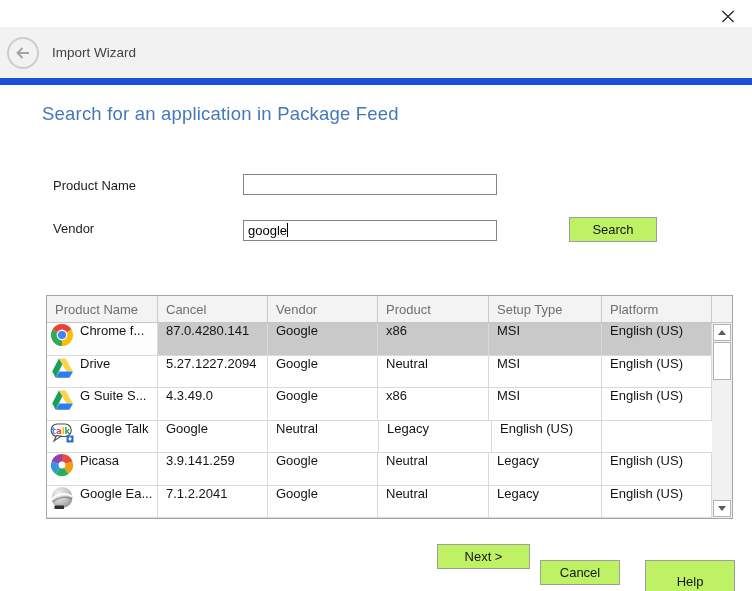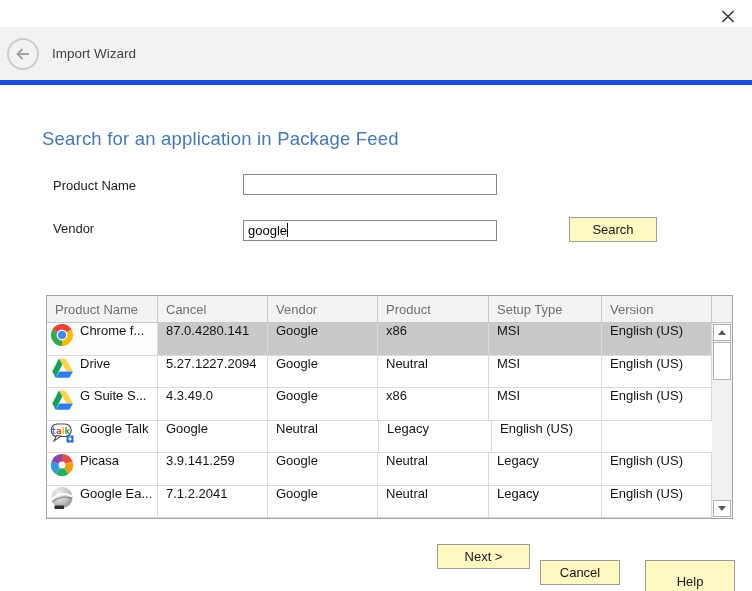--- a/index.html
+++ b/index.html
@@ -10,48 +10,48 @@
     -webkit-font-smoothing:antialiased;
   }
   
   .close-btn{
     position:absolute;top:4px;right:11px;width:26px;height:24px;
     background:transparent;border:none;display:flex;align-items:center;justify-content:center;cursor:pointer;
   }
   
   .band{
     position:absolute;top:27px;left:0;width:752px;height:58px;
-    background:#f2f2f2;border-bottom:5px solid #1d4ed8;
+    background:#f2f2f2;border-bottom:7px solid #1d4ed8;
     display:flex;align-items:center;box-sizing:border-box;
   }
   .back-btn{
     margin-left:7px;width:32px;height:32px;border:2px solid #cccccc;border-radius:50%;
     background:transparent;display:flex;align-items:center;justify-content:center;
     box-sizing:border-box;padding:0;cursor:pointer;
   }
   .wizard-title{margin-left:13px;font-size:13.5px;color:#414141;}
   
   .page-heading{
-    position:absolute;left:42px;top:128px;margin:0;
+    position:absolute;left:42px;top:103px;margin:0;
     font-size:18.5px;font-weight:400;color:#4478b8;letter-spacing:.2px;
   }
   
   .form-label{position:absolute;left:53px;font-size:13px;color:#1d1d1d;}
   .lbl-product{top:178px;}
   .lbl-vendor{top:221px;}
   .text-input{
     position:absolute;left:243px;width:254px;height:21px;box-sizing:border-box;
     border:1px solid #848484;background:#fff;font-size:13px;color:#000;
     line-height:19px;padding:0 0 0 4px;white-space:nowrap;overflow:hidden;
   }
   .inp-product{top:174px;}
   .inp-vendor{top:220px;}
   .caret{display:inline-block;width:1px;height:14px;background:#000;vertical-align:-2px;}
   .btn{
-    position:absolute;box-sizing:border-box;background:#fef9c3;border:1px solid #9d9d9d;
+    position:absolute;box-sizing:border-box;background:#bef264;border:1px solid #9d9d9d;
     font-family:inherit;font-size:13px;color:#161616;text-align:center;padding:0;cursor:pointer;
   }
   .search-btn{left:569px;top:217px;width:88px;height:25px;}
   
   .grid{
     position:absolute;left:46px;top:295px;width:687px;height:224px;
     border:1px solid #a5a5a5;box-sizing:border-box;background:#fff;
   }
   .thead{display:flex;height:27px;background:#f3f3f3;border-bottom:1px solid #c6c6c6;box-sizing:border-box;}
   .th{
@@ -118,21 +118,21 @@
 
 <button class="btn search-btn">Search</button>
 
 <div class="grid">
   <div class="thead">
     <div class="th c0">Product Name</div>
     <div class="th c1">Cancel</div>
     <div class="th c2">Vendor</div>
     <div class="th c3">Product</div>
     <div class="th c4">Setup Type</div>
-    <div class="th c5">Version</div>
+    <div class="th c5">Platform</div>
     <div class="th stub"></div>
   </div>
 
   <div class="tbody">
 
     <div class="tr selected">
       <div class="td name c0">
         <span class="app-icon">
           <svg width="24" height="24" viewBox="0 0 24 24">
             <circle cx="12" cy="12" r="10.8" fill="#fff"></circle>

